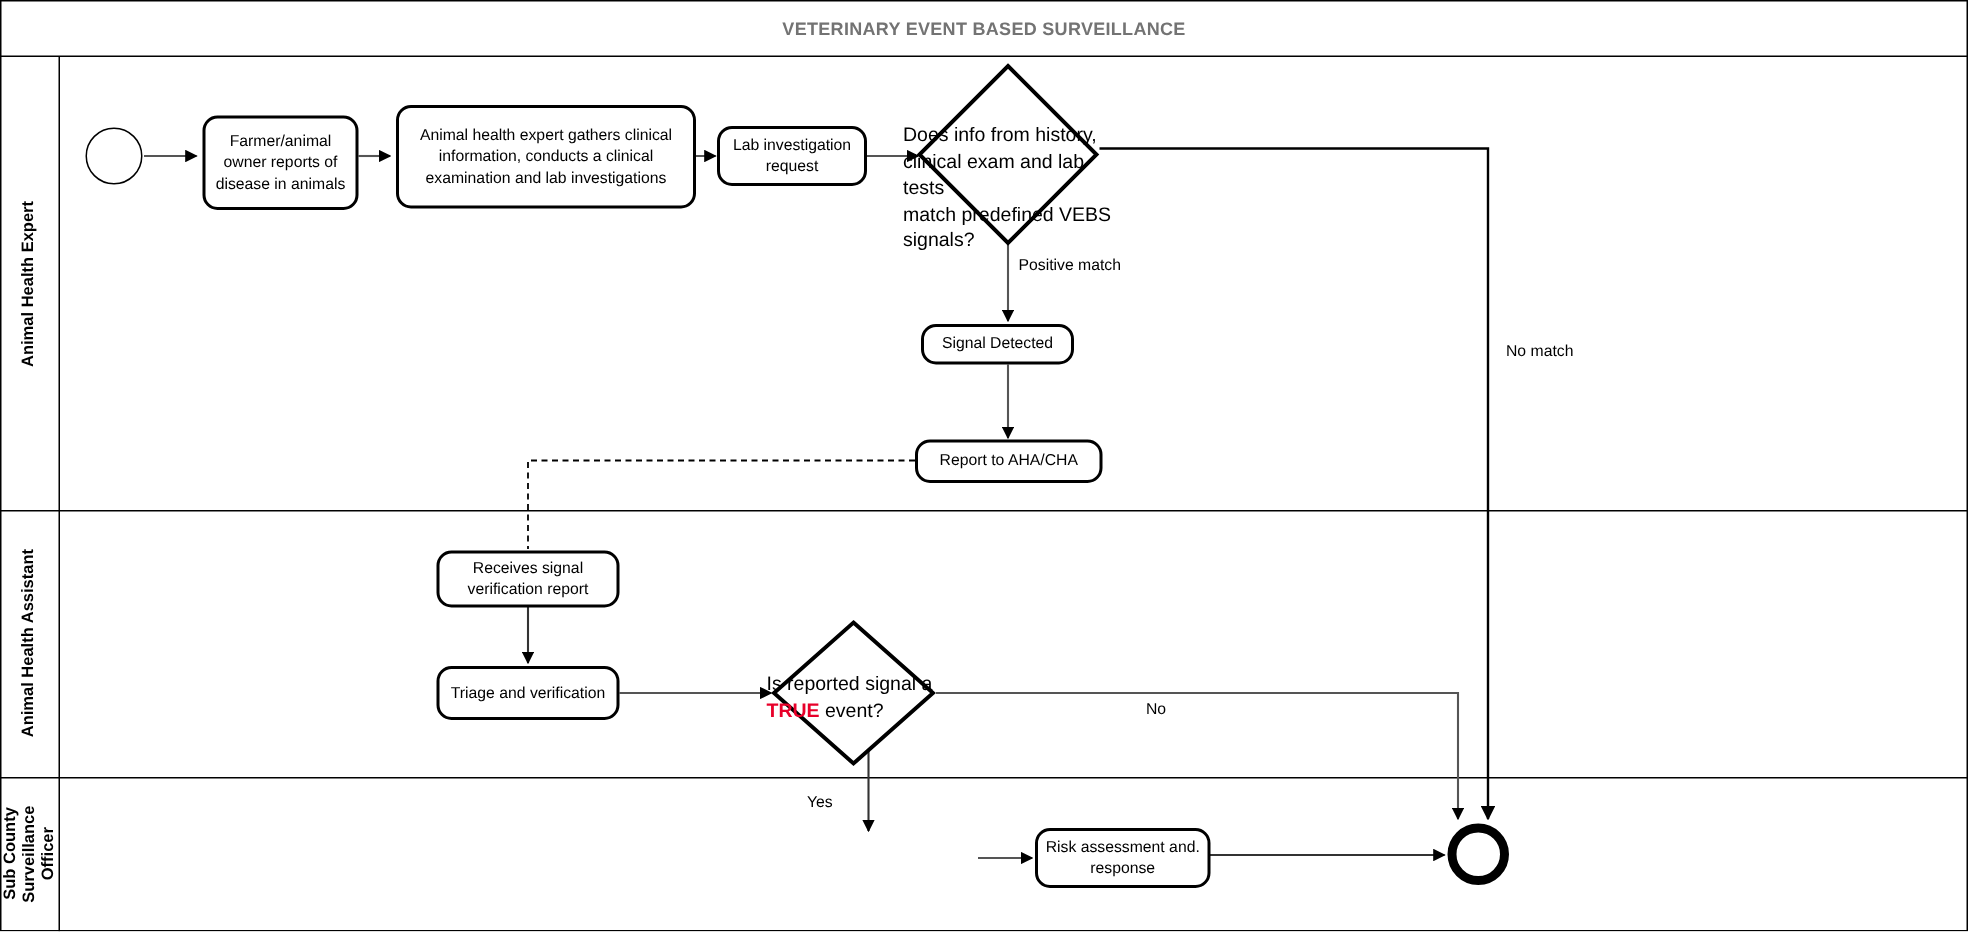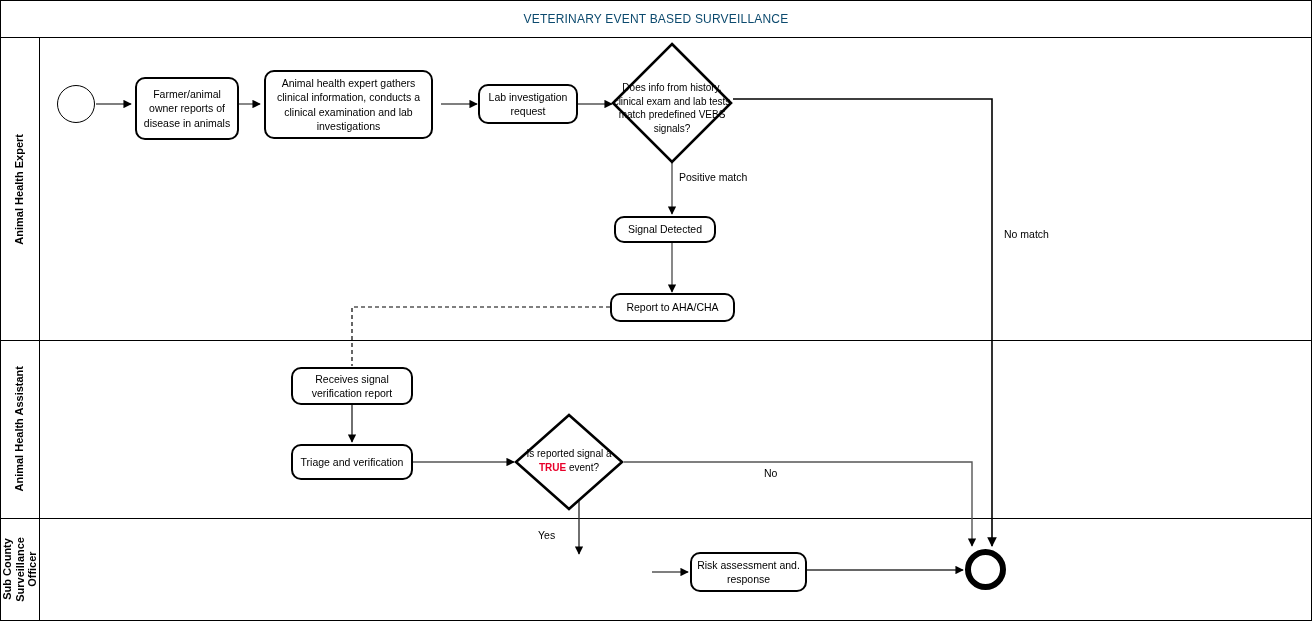--- a/index.html
+++ b/index.html
@@ -19,23 +19,23 @@
   }
   .title-bar{
     position:absolute;
     left:0; top:0; width:1312px; height:38px;
     box-sizing:border-box;
     border-bottom:1.5px solid #000;
     display:flex; align-items:center; justify-content:center;
   }
   .title-text{
     font-size:12px;
-    font-weight:normal;
+    font-weight:bold;
     letter-spacing:.2px;
-    color:#0c4a6e;
+    color:#737373;
   }
   .lane-sep{
     position:absolute;
     left:0;
     height:0;
     border-top:1.5px solid #000;
   }
   .lane-label-col{
     position:absolute;
     left:0;
@@ -83,22 +83,21 @@
     border:6px solid #000;
     border-radius:50%;
     background:#fff;
   }
   .gateway{
     position:absolute;
   }
   .gateway svg{display:block;}
   .gw-text{
     position:absolute;
-    text-align:center;
-    font-size:10px;
+    font-size:13px;
     line-height:1.35;
     color:#000;
     pointer-events:none;
   }
   .gw-text .true{color:#e8002a;font-weight:bold;}
   
   .flow-svg{
     position:absolute;left:0;top:0;width:1312px;height:621px;
     pointer-events:none;
   }
@@ -171,21 +170,21 @@
 
     <line x1="652" y1="572" x2="688" y2="572" stroke="#555" stroke-width="1.4" marker-end="url(#arrow)"></line>
 
     <line x1="791" y1="570" x2="963" y2="570" stroke="#333" stroke-width="1.4" marker-end="url(#arrow)"></line>
   </svg>
 
   <div class="start-event" style="left:57px;top:85px;width:38px;height:38px;"></div>
 
   <div class="task" style="left:135px;top:77px;width:104px;height:63px;">Farmer/animal owner reports of disease in animals</div>
 
-  <div class="task" style="left:264px;top:70px;width:169px;height:69px;">Animal health expert gathers clinical information, conducts a clinical examination and lab investigations</div>
+  <div class="task" style="left:264px;top:70px;width:200px;height:69px;">Animal health expert gathers clinical information, conducts a clinical examination and lab investigations</div>
 
   <div class="task" style="left:478px;top:84px;width:100px;height:40px;">Lab investigation request</div>
 
   <div class="gateway" style="left:610px;top:41px;width:124px;height:124px;">
     <svg width="124" height="124" viewBox="0 0 124 124">
       <polygon points="62,3 121,62 62,121 3,62" fill="#ffffff" stroke="#000000" stroke-width="2.6"></polygon>
     </svg>
     <div class="gw-text" style="left:-8px;top:40px;width:140px;">
       <div>Does info from history,</div>
       <div>clinical exam and lab tests</div>

